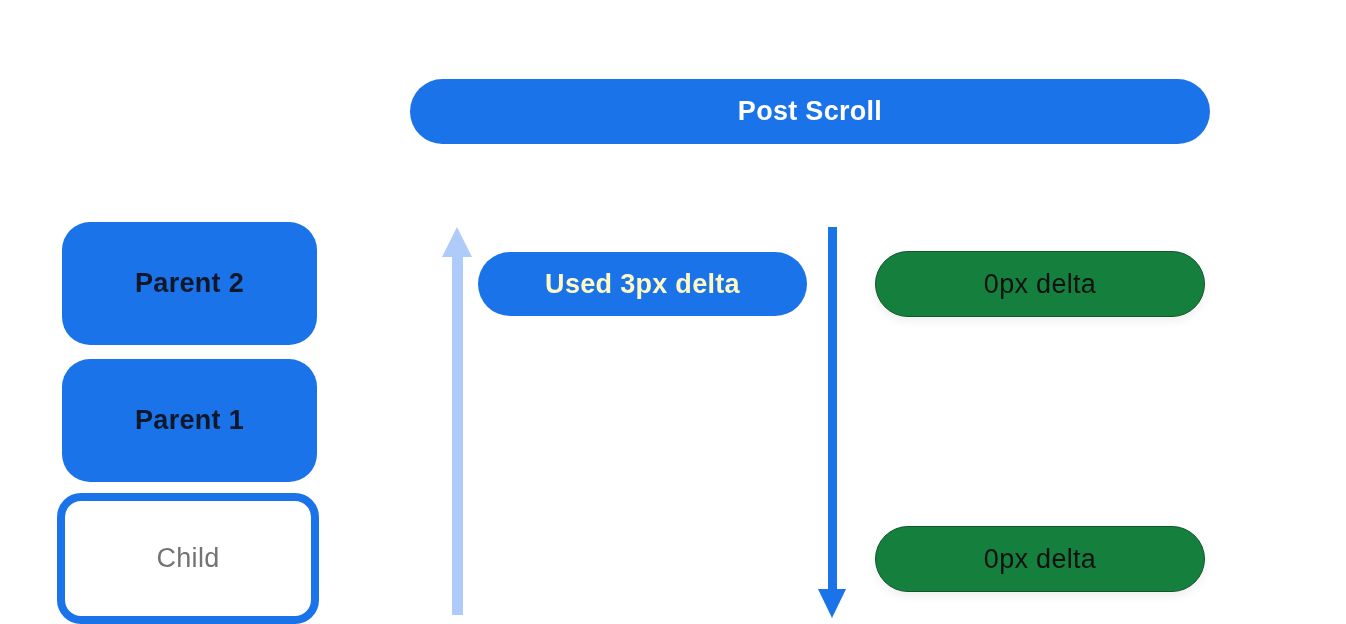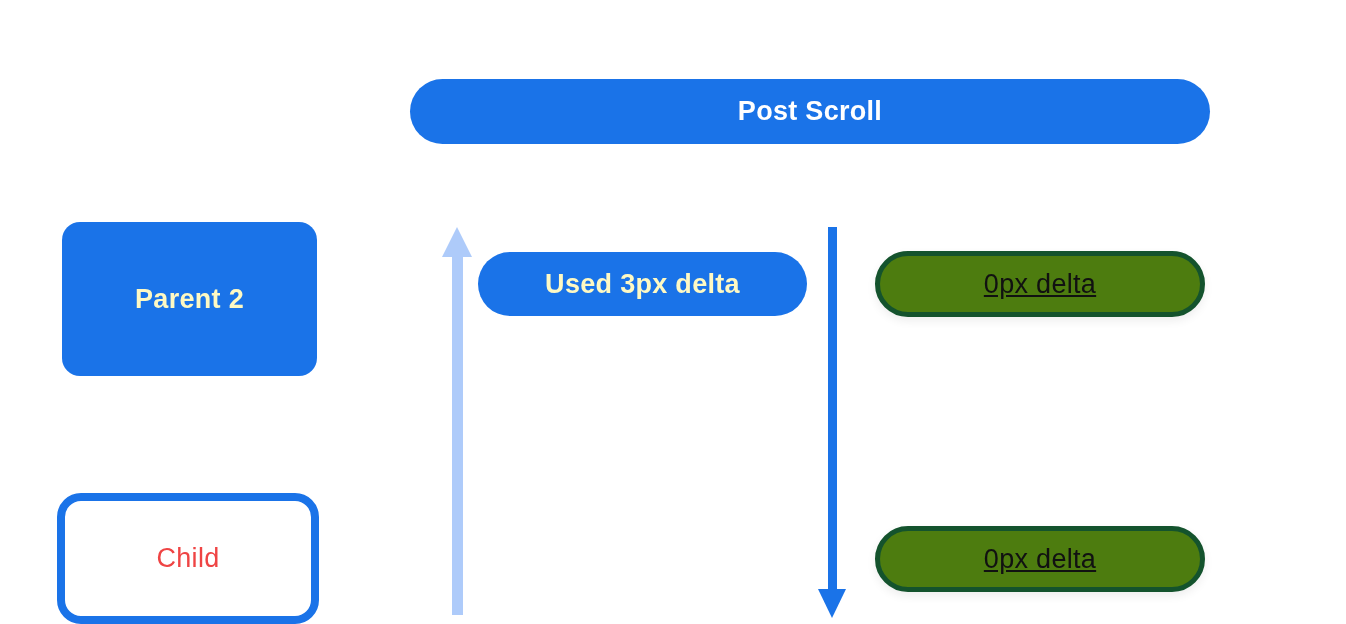--- a/index.html
+++ b/index.html
@@ -28,34 +28,34 @@
   }
 
   
   .node-box {
     position: absolute;
     display: flex; align-items: center; justify-content: center;
     font-size: 27px; font-weight: 700;
     letter-spacing: 0.3px;
   }
   .node-filled {
-    left: 30px; width: 255px; height: 154px;
+    left: 30px; width: 255px; height: 123px;
     background: #1a73e8;
-    border-radius: 18px;
-    color: #fef9c3;
+    border-radius: 28px;
+    color: #0f172a;
   }
   .node-parent2 { top: 190px; }
   .node-parent1 { top: 327px; }
   .node-outlined {
     left: 25px; top: 461px;
     width: 262px; height: 131px;
     background: #ffffff;
     border: 8px solid #1a73e8;
     border-radius: 24px;
-    color: #ef4444;
+    color: #737373;
     font-weight: 500;
   }
 
   
   .arrow-shaft { position: absolute; }
   .up-shaft {
     left: 420px; top: 224px;
     width: 11px; height: 359px;
     background: #aecbfa;
   }
@@ -90,43 +90,45 @@
     letter-spacing: 0.3px;
   }
   .delta-blue {
     background: #1a73e8;
     color: #fef9c3;
     font-weight: 700;
   }
   .pill-used3px  { left: 446px; top: 220px; width: 329px; height: 64px; }
   .pill-nodelta  { left: 447px; top: 358px; width: 328px; height: 65px; }
   .delta-white {
-    background: #4d7c0f;
+    background: #15803d;
     color: #111111;
     font-weight: 500;
-    border: 5px solid #14532d;
+    border: 1px solid #14532d;
     box-shadow: 0 4px 10px rgba(0,0,0,0.07);
-    text-decoration: underline;
   }
   .pill-0px-top    { left: 843px; top: 219px; width: 330px; height: 66px; }
   .pill-0px-bottom { left: 843px; top: 494px; width: 330px; height: 66px; }
 </style>
 </head>
 <body>
 
 <div class="canvas">
 
   <div class="banner-pill">
     <span>Post Scroll</span>
   </div>
 
   <div class="node-box node-filled node-parent2">
     <span>Parent 2</span>
   </div>
 
+  <div class="node-box node-filled node-parent1">
+    <span>Parent 1</span>
+  </div>
 
   <div class="node-box node-outlined">
     <span>Child</span>
   </div>
 
   <div>
     <div class="up-head"></div>
     <div class="arrow-shaft up-shaft"></div>
   </div>
 

